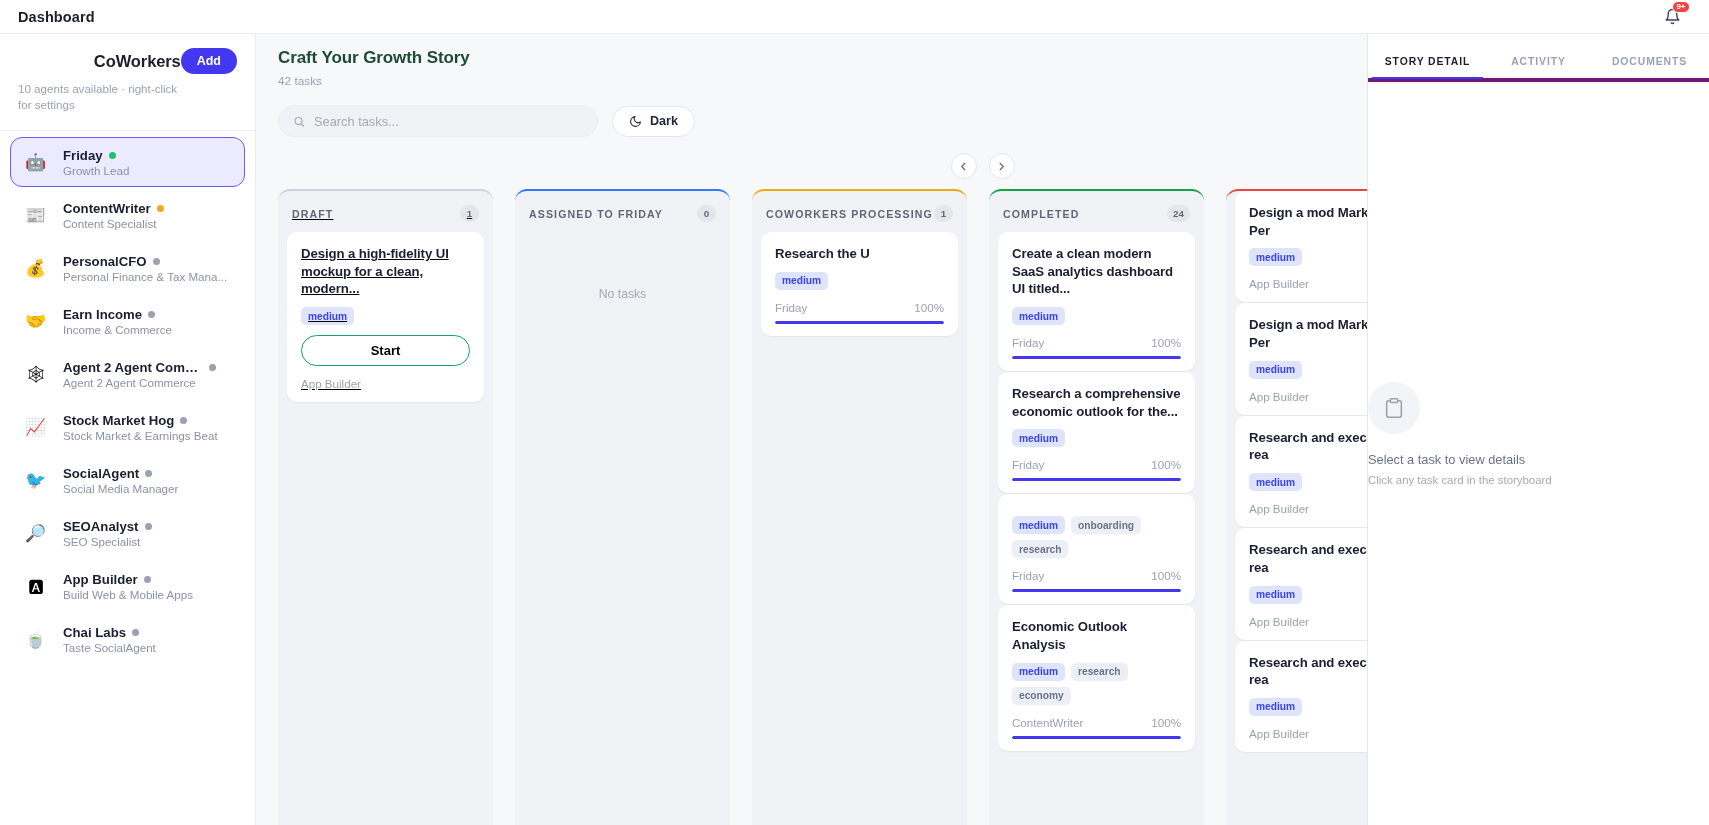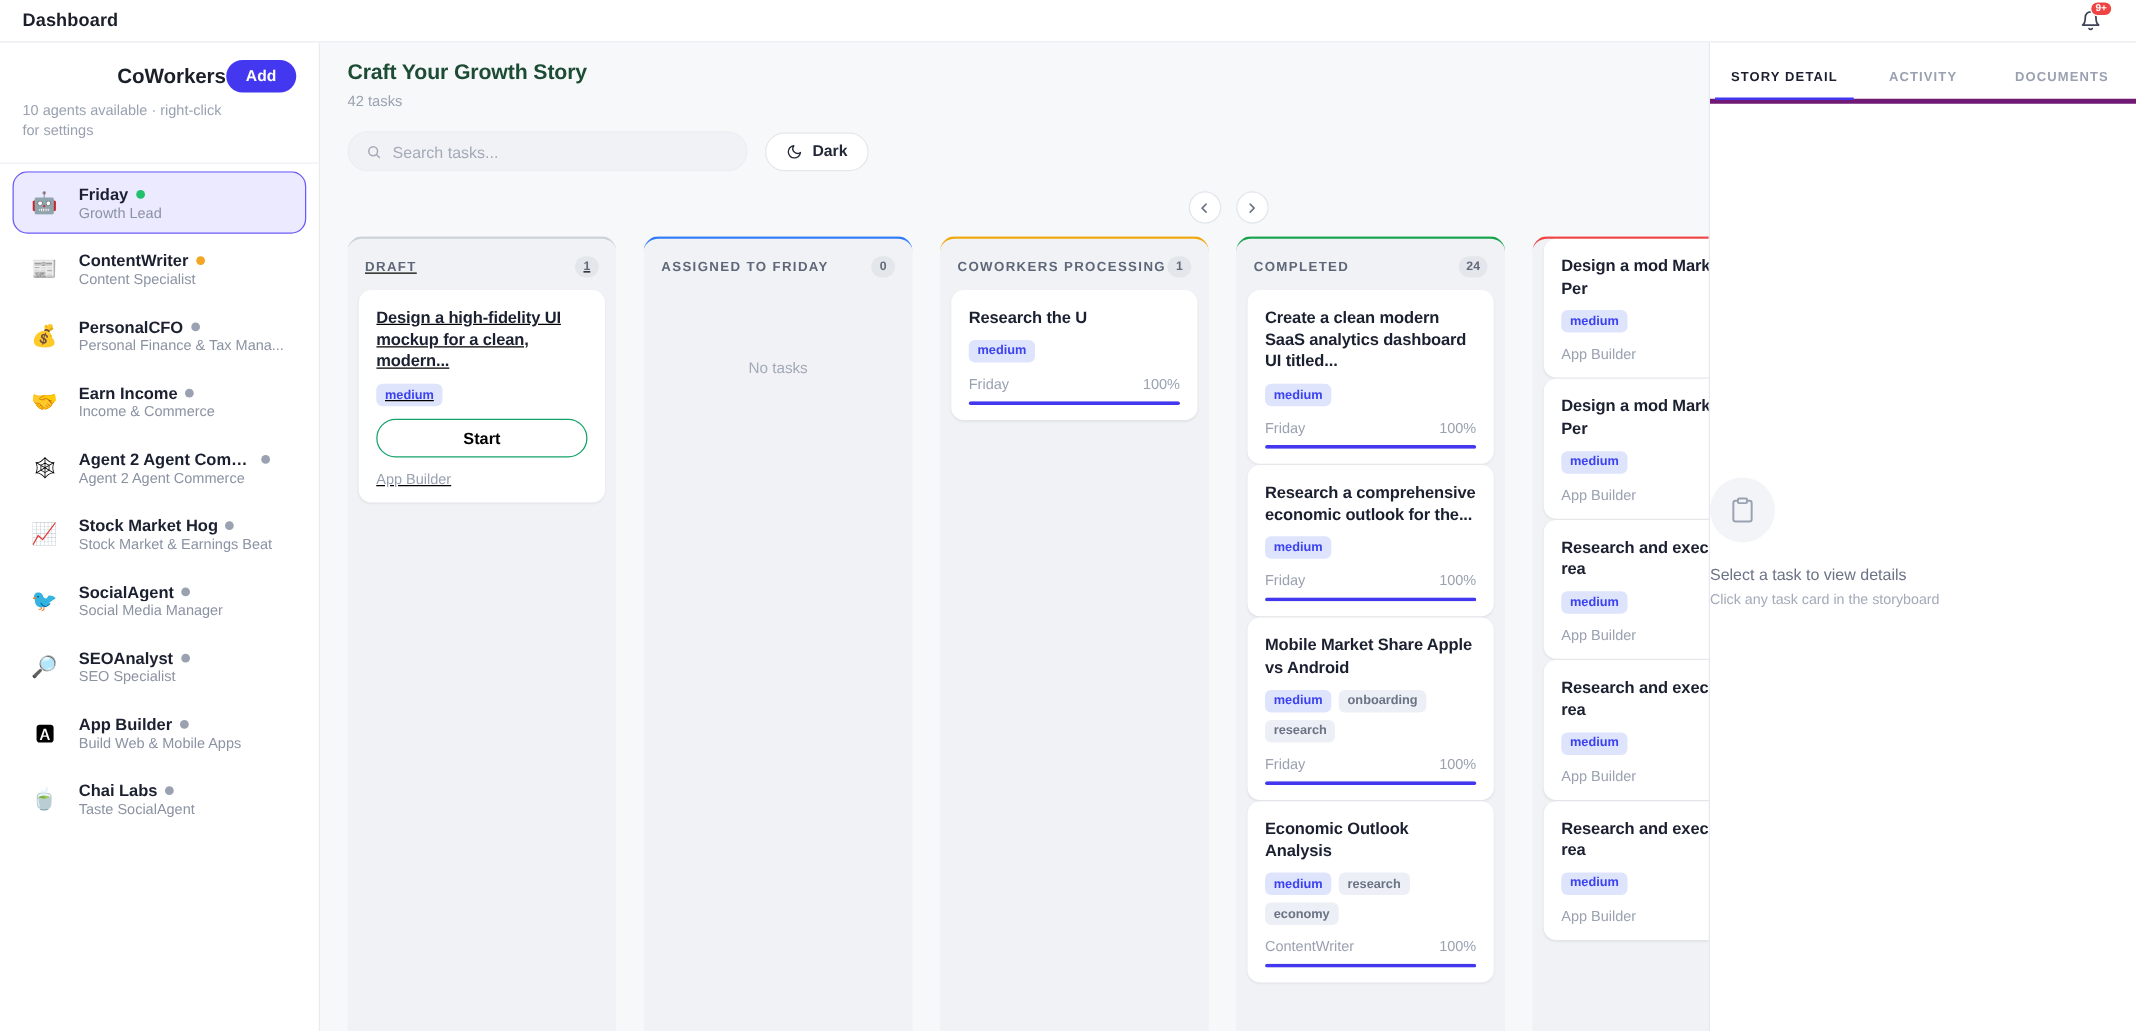--- a/index.html
+++ b/index.html
@@ -492,21 +492,20 @@
                 </div>
                 <div class="card-meta">
                   <span>Friday</span>
                   <span>100%</span>
                 </div>
                 <div class="pbar">
                   <div class="pfill" style="width:100%"></div>
                 </div>
               </div>
               <div class="card">
-                <div class="card-title">Mobile Market Share Apple vs Android</div>
                 <div class="chips">
                   <span class="chip prio">medium</span>
                   <span class="chip">onboarding</span>
                   <span class="chip">research</span>
                 </div>
                 <div class="card-meta">
                   <span>Friday</span>
                   <span>100%</span>
                 </div>
                 <div class="pbar">

